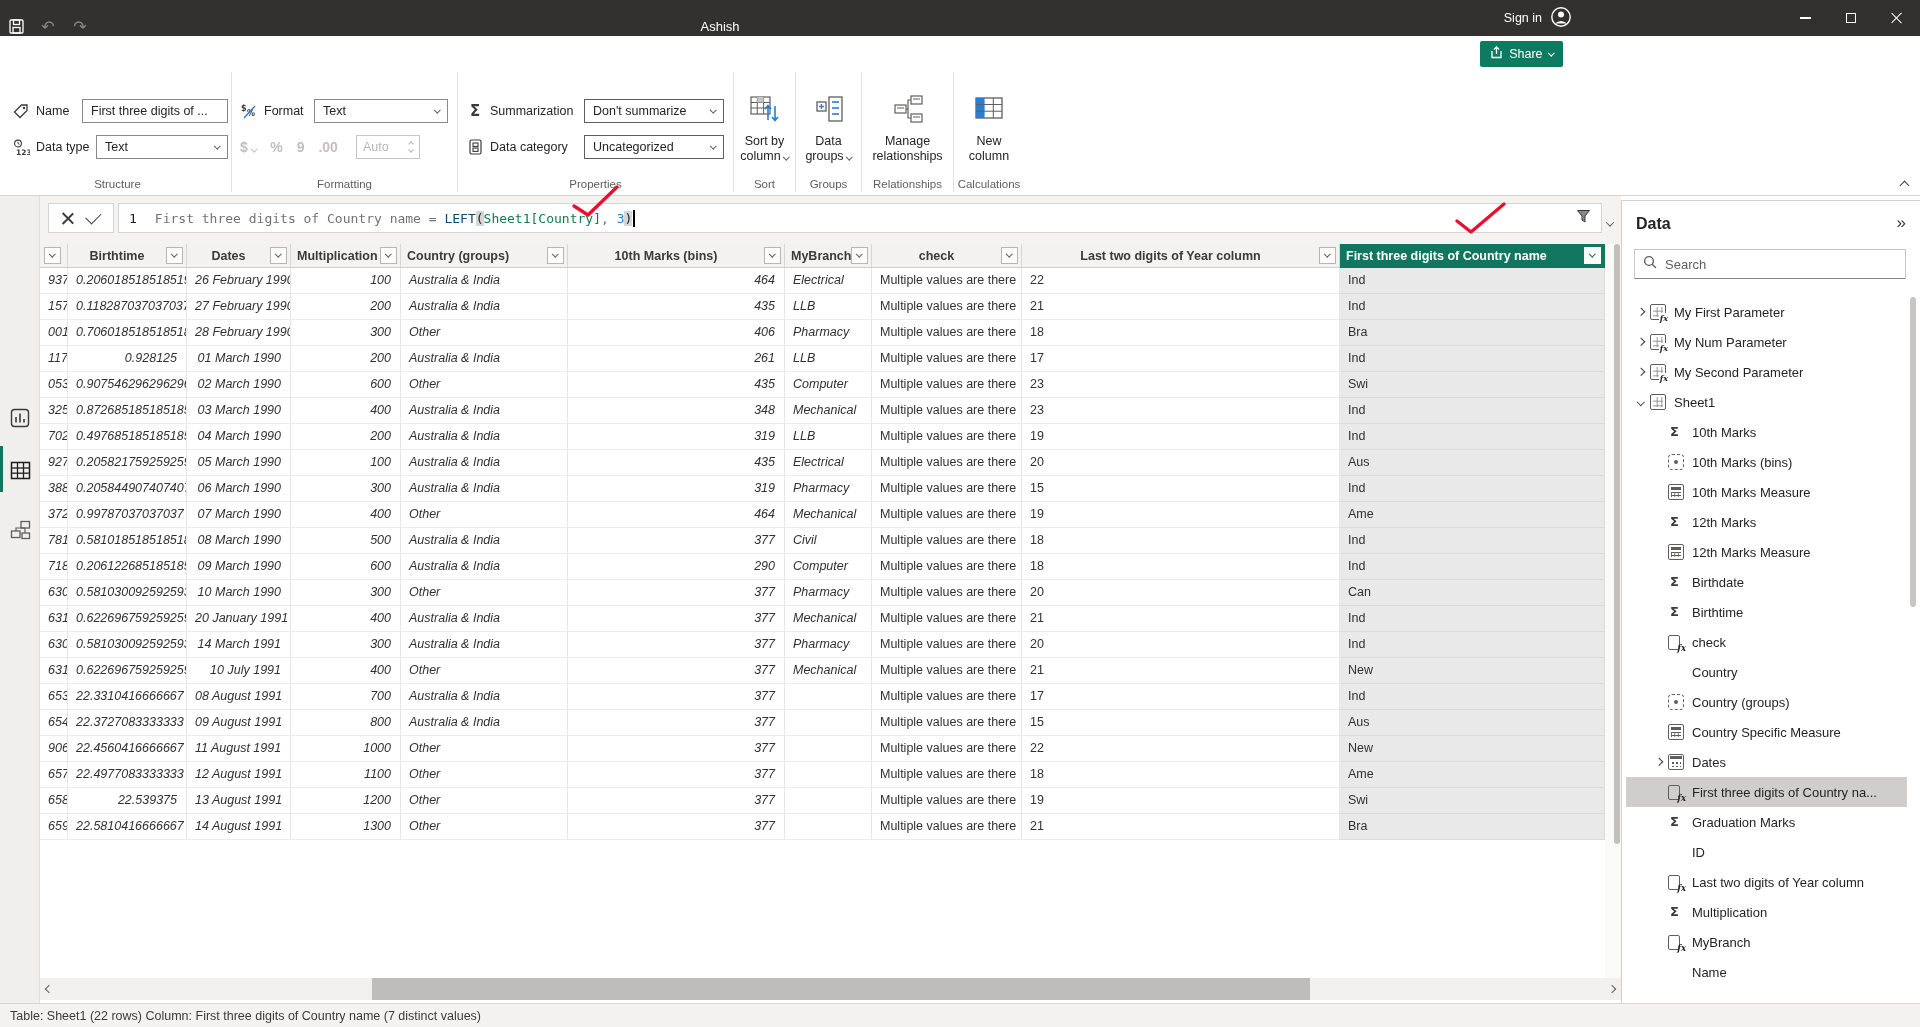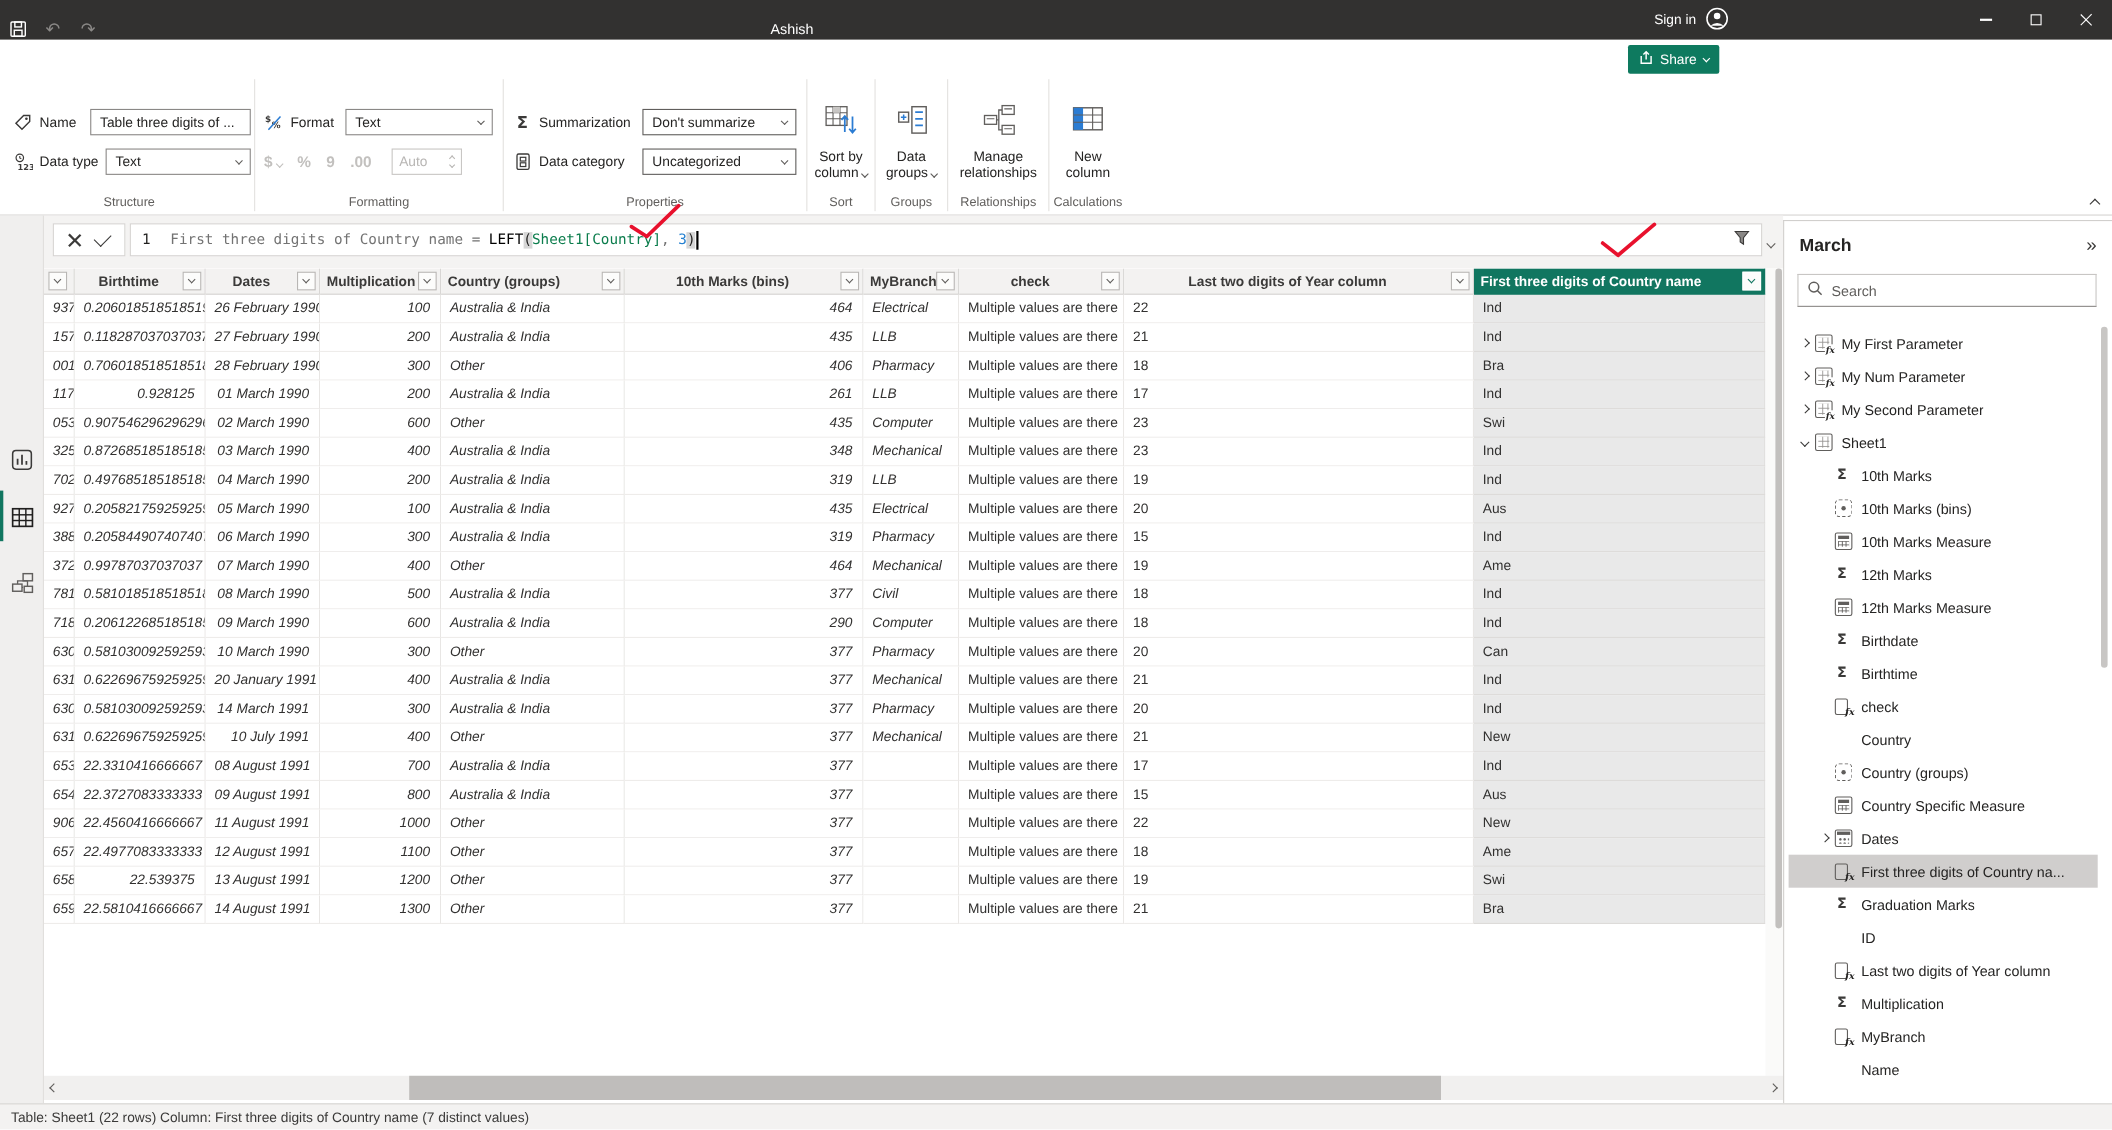--- a/index.html
+++ b/index.html
@@ -58,21 +58,21 @@
 
   
   .formula-area{position:absolute;left:40px;top:196px;width:1581px;height:48px;background:#f4f3f2}
   .fx-buttons{position:absolute;left:8px;top:7px;width:66px;height:30px;background:#fff;border:1px solid #d6d4d2;display:flex;align-items:center;justify-content:space-evenly}
   .icon-x{position:relative;width:13px;height:13px;cursor:pointer}
   .icon-x::before,.icon-x::after{content:"";position:absolute;left:6px;top:-1px;width:1.6px;height:15px;background:#3b3a39}
   .icon-x::before{transform:rotate(45deg)}.icon-x::after{transform:rotate(-45deg)}
   .icon-check{width:14px;height:9px;border-left:1.8px solid #3b3a39;border-bottom:1.8px solid #3b3a39;transform:rotate(-45deg) translate(1px,-2px);cursor:pointer}
   .formula-input{position:absolute;left:78px;top:7px;width:1484px;height:30px;background:#fff;border:1px solid #d6d4d2;display:flex;align-items:center;font-family:"DejaVu Sans Mono",monospace;font-size:13px;padding-left:10px;white-space:pre}
   .line-no{color:#201f1e;margin-right:18px}
-  .tok-plain{color:#737373}.tok-func{color:#000000}.tok-ref{color:#0c7d4d}.tok-num{color:#2480d0}
+  .tok-plain{color:#737373}.tok-func{color:#0c4a6e}.tok-ref{color:#0c7d4d}.tok-num{color:#2480d0}
   .tok-paren{color:#201f1e;background:#d6d6d6}
   .caret{display:inline-block;width:1.5px;height:17px;background:#000;margin-left:1px}
   .fx-filter{position:absolute;right:30px;top:13px;cursor:pointer}
   .fx-expand{position:absolute;right:8px;top:17px;cursor:pointer}
 
   
   .table-area{position:absolute;left:40px;top:244px;width:1565px;height:734px;background:#fff;overflow:hidden}
   .thead{display:flex;height:24px}
   .th{display:flex;align-items:center;height:24px;background:#f3f2f1;border-right:1px solid #d8d6d4;border-bottom:1px solid #cfcdcb;flex:none}
   .th-label{flex:1;font-size:12.5px;font-weight:700;color:#3b3a39;padding:0 6px;white-space:nowrap;overflow:hidden}
@@ -198,21 +198,21 @@
     <div class="rgroup" style="left:4px;width:228px">
       <div class="rrow r1">
         <span class="ricon">
           <svg width="16" height="16" viewBox="0 0 16 16">
               <path d="M1.5,9 L8.5,2 H14 V7.5 L7,14.5 Z" fill="none" stroke="#3b3a39" stroke-width="1.3"></path>
               <circle cx="11" cy="5" r="1.2" fill="#3b3a39"></circle>
             </svg>
         </span>
         <span class="rlabel" style="width:40px">Name</span>
         <div class="rbox" style="width:146px">
-            <span>Table three digits of ...</span>
+            <span>First three digits of ...</span>
           </div>
       </div>
       <div class="rrow r2">
         <span class="ricon">
           <svg width="17" height="17" viewBox="0 0 17 17">
               <circle cx="5" cy="4.5" r="3.4" fill="none" stroke="#3b3a39" stroke-width="1.1"></circle>
               <path d="M5,2.8 V4.5 L6.4,5.4" fill="none" stroke="#3b3a39" stroke-width="1"></path>
               <text x="3" y="15.5" font-size="7.5" font-weight="bold" fill="#3b3a39" font-family="DejaVu Sans">123</text>
             </svg>
         </span>
@@ -746,21 +746,21 @@
     <div class="harrow left">
         <i></i>
       </div>
     <div class="hthumb"></div>
     <div class="harrow right">
         <i></i>
       </div>
   </div>
 
   <div class="panel">
-    <div class="panel-title">March</div>
+    <div class="panel-title">Data</div>
     <div class="panel-collapse"></div>
     <div class="searchbox">
       <span>
         <svg width="14" height="14" viewBox="0 0 14 14">
             <circle cx="6" cy="6" r="4.4" fill="none" stroke="#605e5c" stroke-width="1.4"></circle>
             <line x1="9.3" y1="9.3" x2="13" y2="13" stroke="#605e5c" stroke-width="1.4"></line>
           </svg>
       </span>
       <input type="text" placeholder="Search" style="">
     </div>

